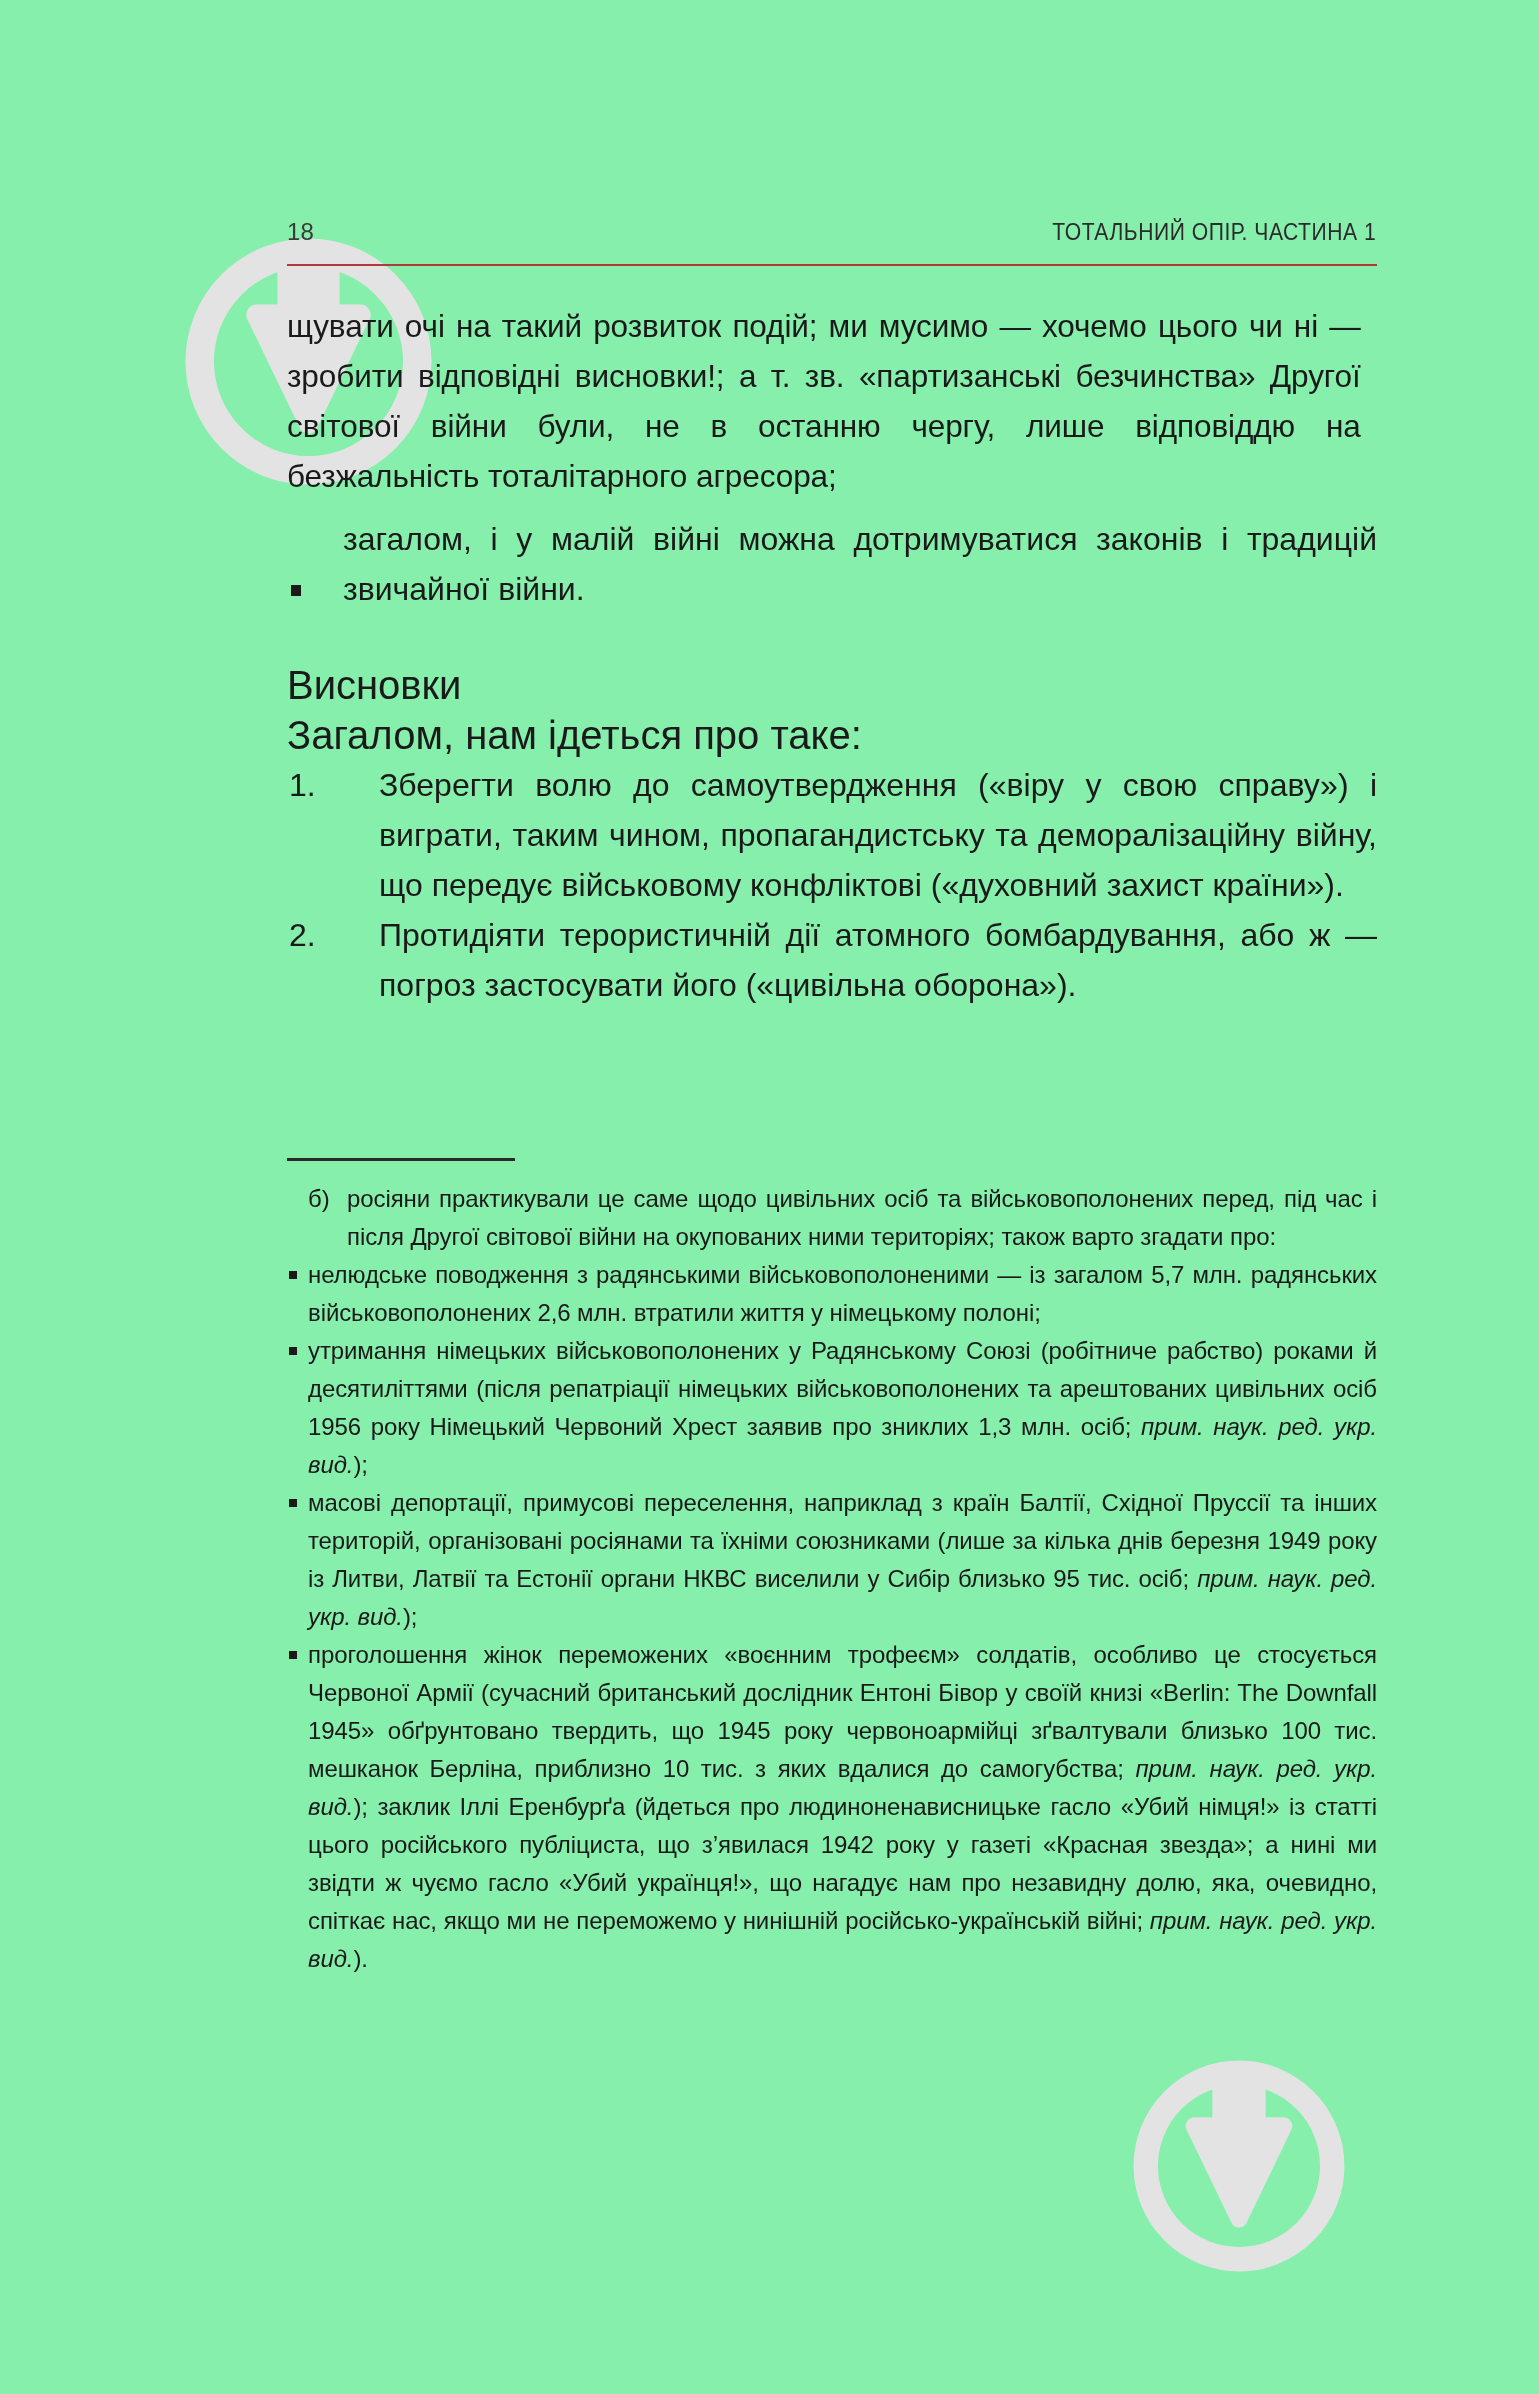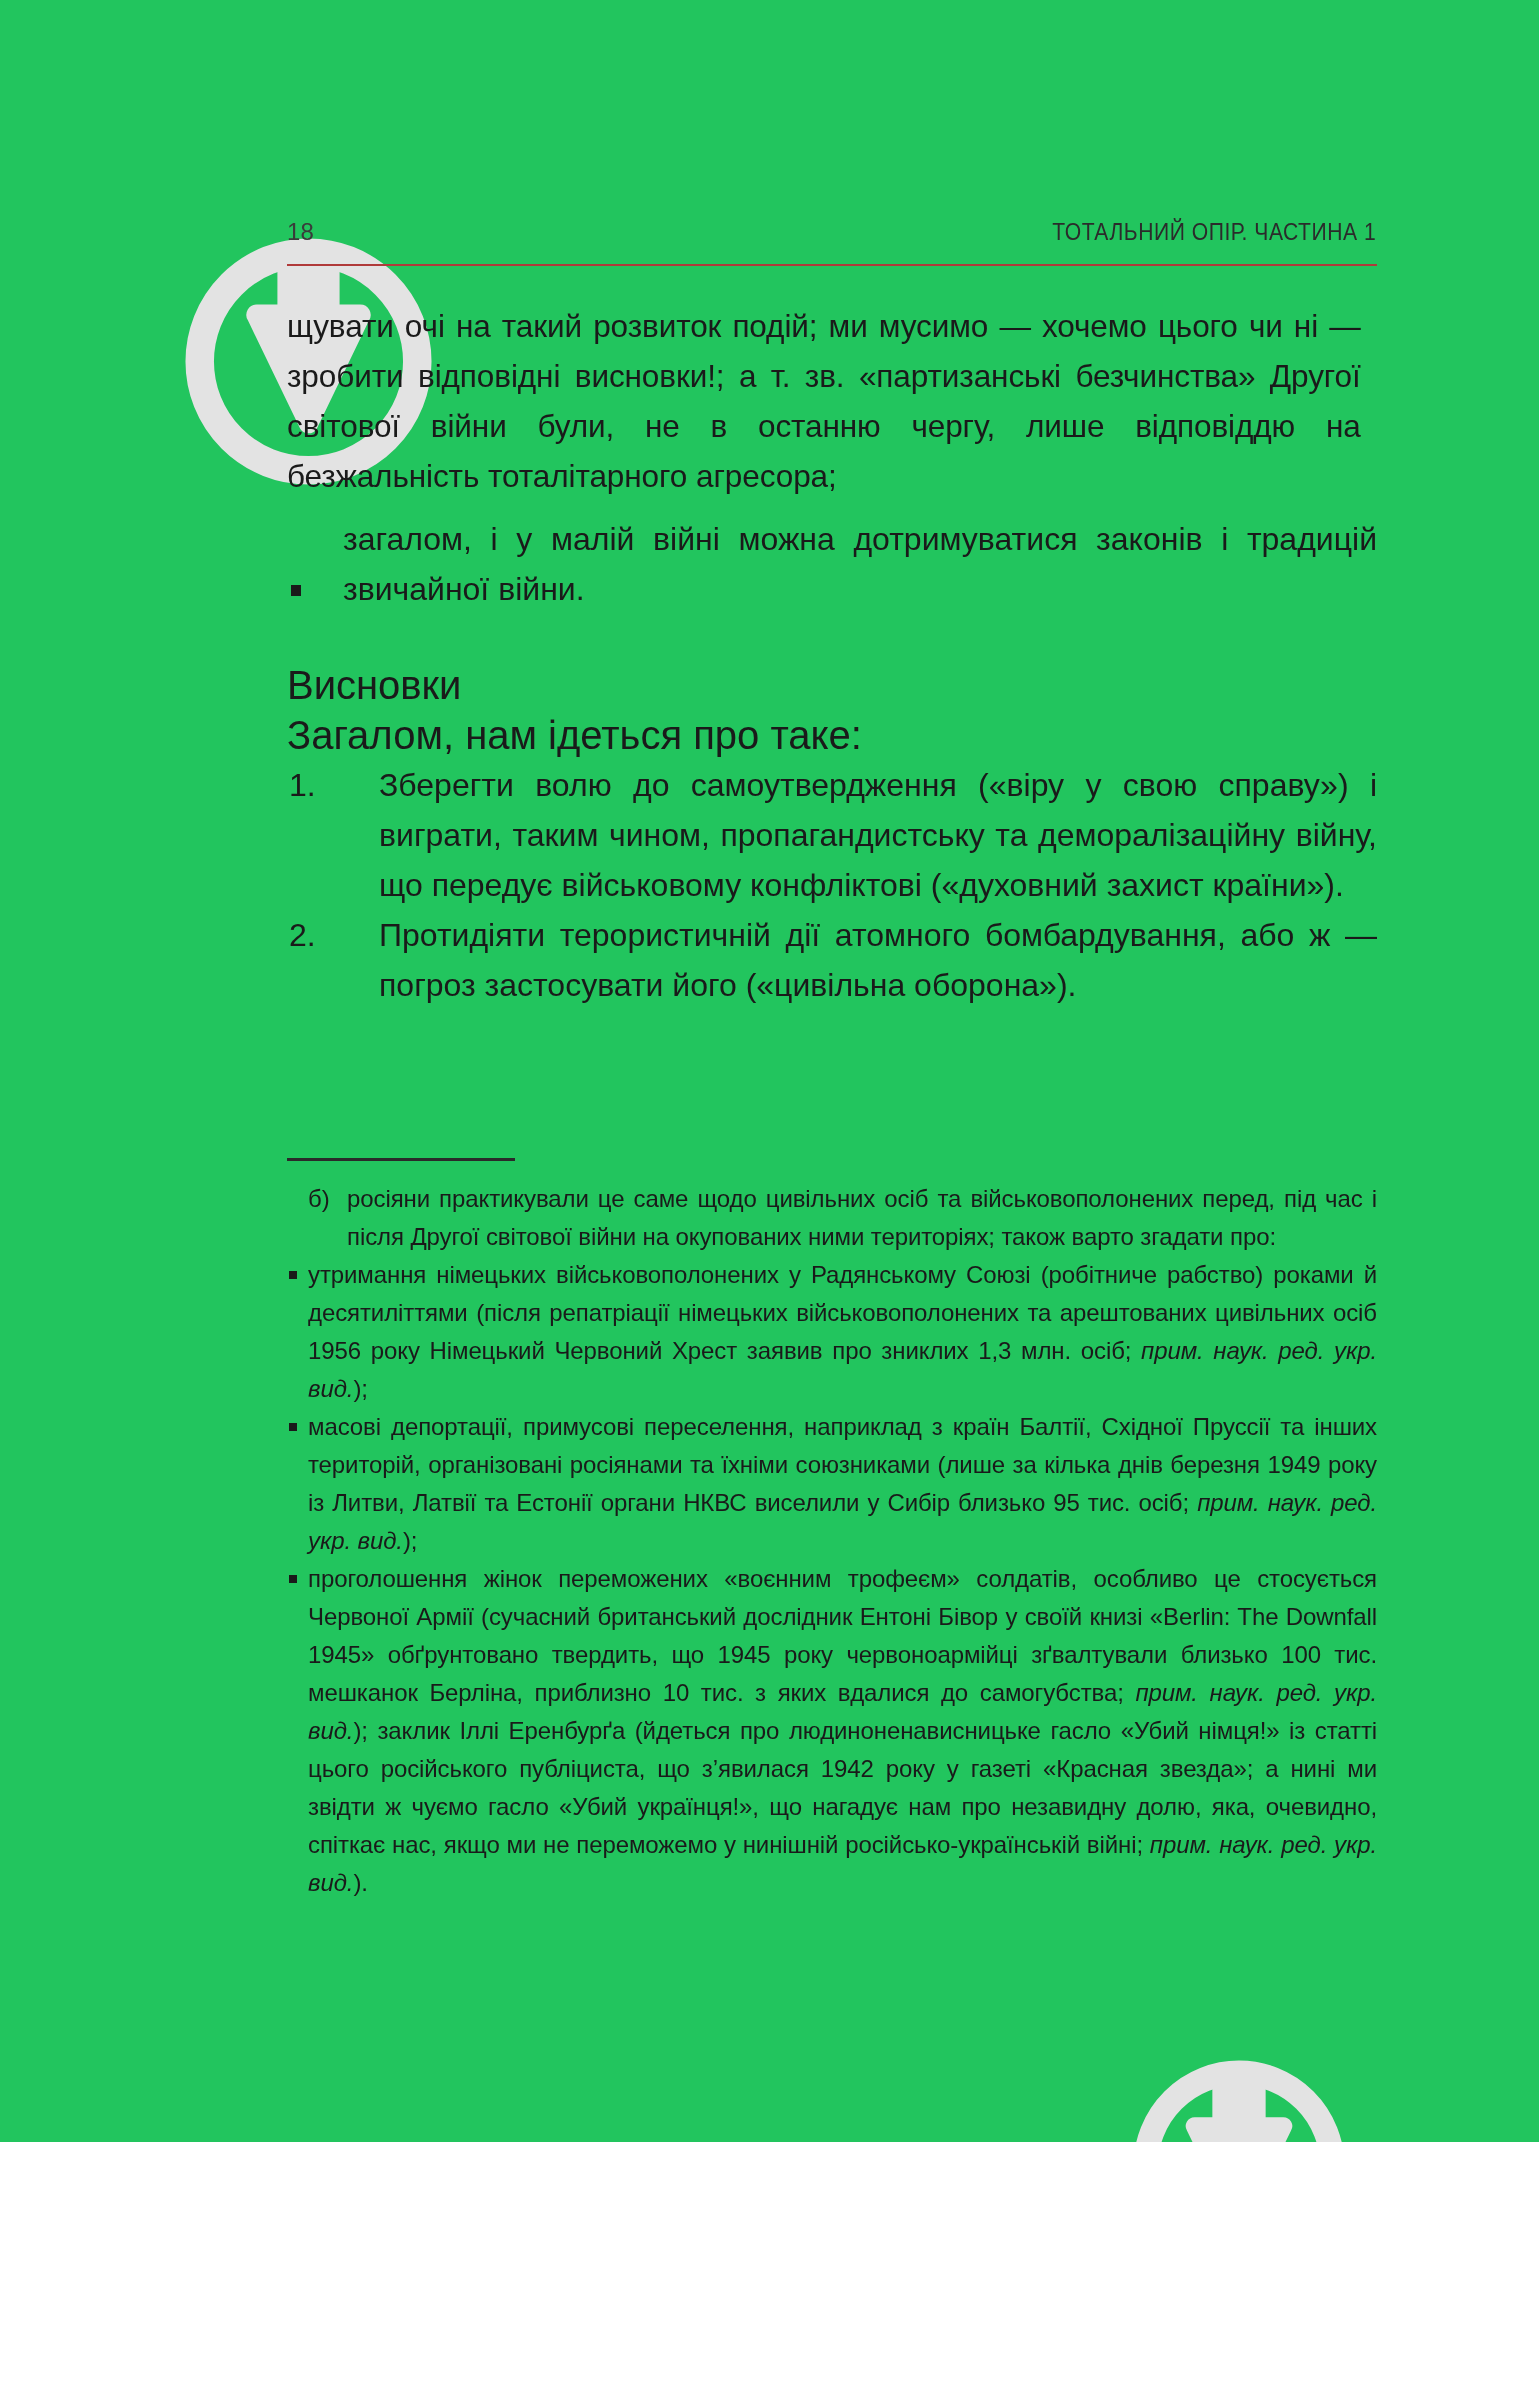--- a/index.html
+++ b/index.html
@@ -3,22 +3,22 @@
 <meta charset="utf-8">
 <style>
   html, body {
     margin: 0;
     padding: 0;
     background: #ffffff;
   }
   .page {
     position: relative;
     width: 1539px;
-    height: 2142px;
-    background: #22c55e;
+    height: 2394px;
+    background: #86efac;
     overflow: hidden;
     font-family: "Liberation Sans", sans-serif;
     color: #1a1a1a;
     -webkit-font-smoothing: antialiased;
   }
 
   
   .watermark {
     position: absolute;
     opacity: 1;
@@ -257,20 +257,28 @@
 
   <div class="fn-rule"></div>
 
   <div class="footnotes">
 
     <div class="fn-lettered">
       <div class="fn-letter">б)</div>
       <div class="fn-text">росіяни практикували це саме щодо цивільних осіб та військовополонених перед, під час і після Другої світової війни на окупованих ними територіях; також варто згадати про:</div>
     </div>
 
+    <div class="fn-bullet">
+      <div class="fn-mark">
+          <span class="sq"></span>
+        </div>
+      <div class="fn-text">
+        <span>нелюдське поводження з радянськими військовополоненими — із загалом 5,7 млн. радянських військовополонених 2,6 млн. втратили життя у німецькому полоні;</span>
+      </div>
+    </div>
 
     <div class="fn-bullet">
       <div class="fn-mark">
           <span class="sq"></span>
         </div>
       <div class="fn-text">
         <span>утримання німецьких військовополонених у Радянському Союзі (робітниче рабство) роками й десятиліттями (після репатріації німецьких військовополонених та арештованих цивільних осіб 1956 року Німецький Червоний Хрест заявив про зниклих 1,3 млн. осіб; </span><span class="it">прим. наук. ред. укр. вид.</span><span>);</span>
       </div>
     </div>
 

